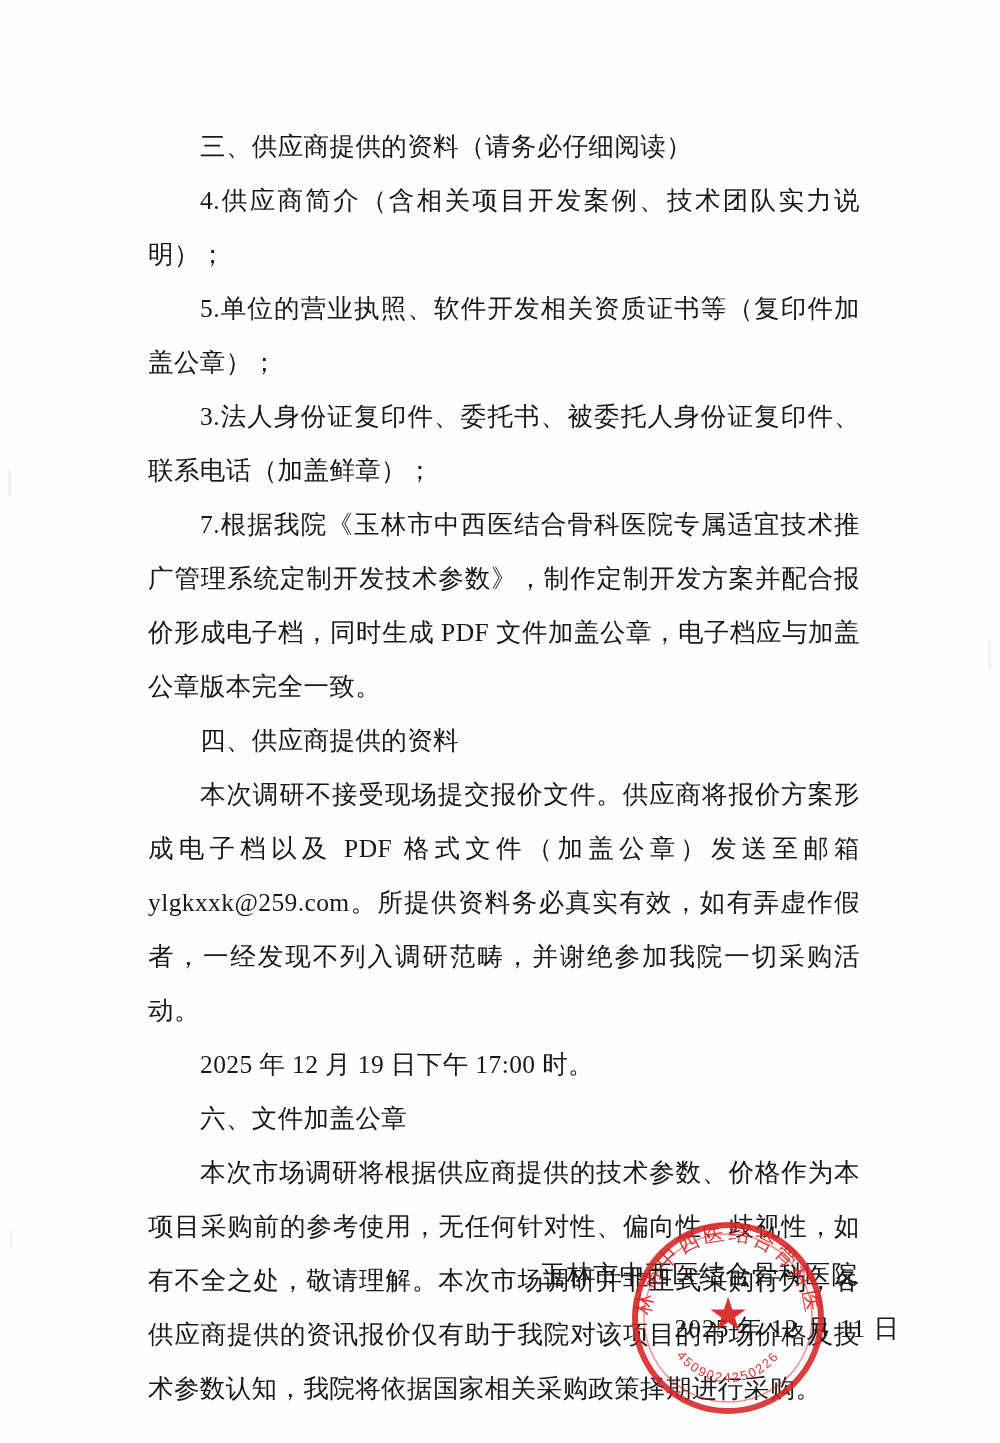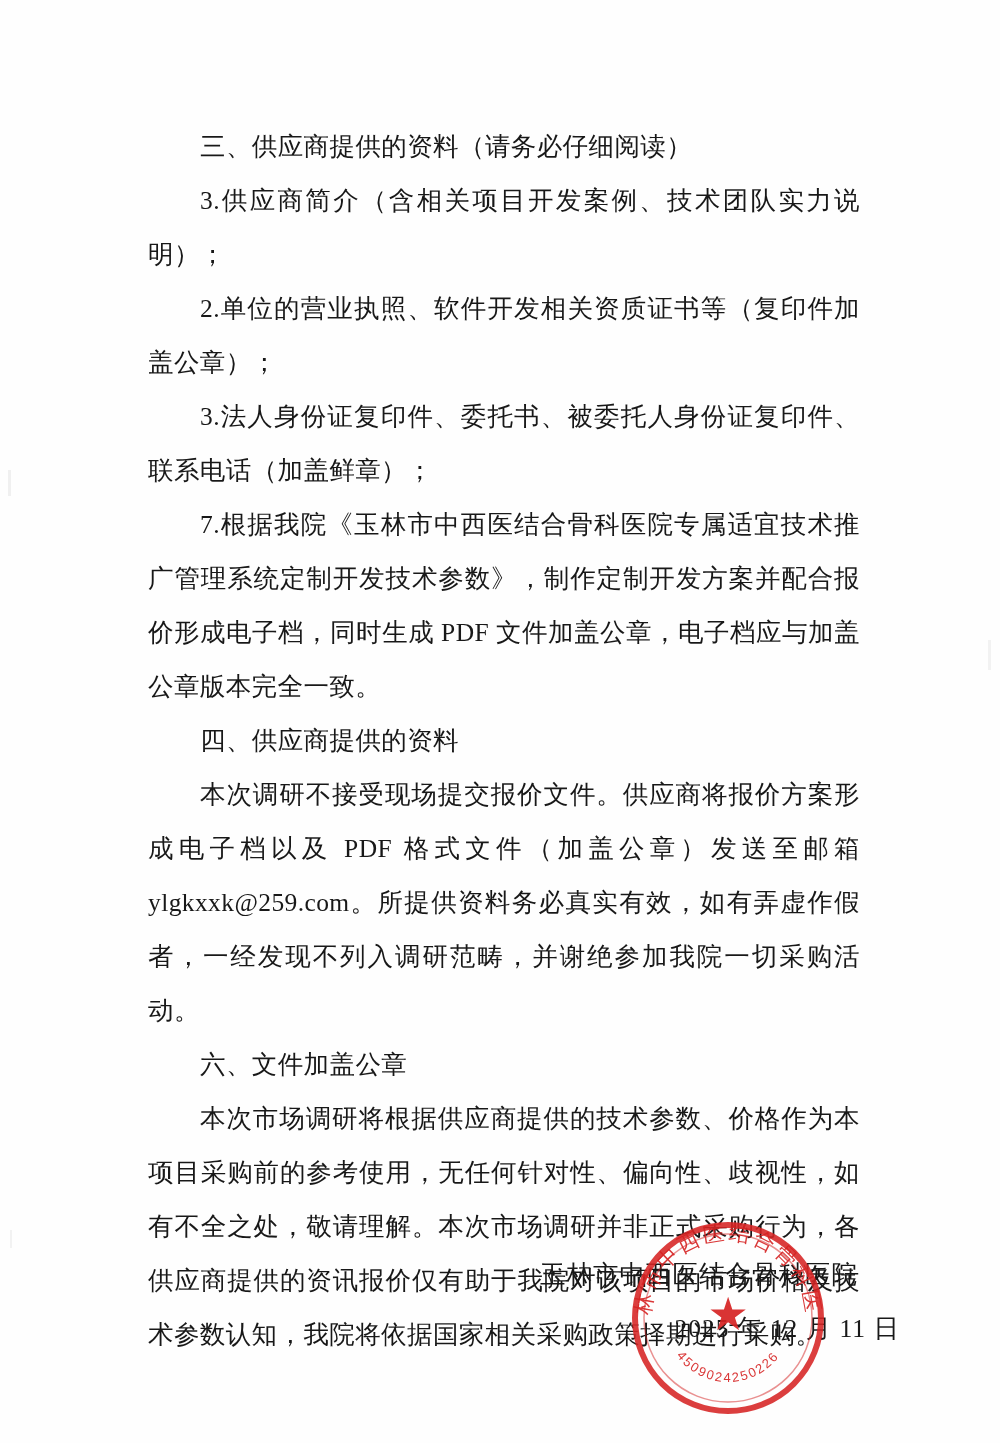--- a/index.html
+++ b/index.html
@@ -75,26 +75,27 @@
     background: #d8d8d8;
   }
 </style>
 </head>
 <body>
 
 <div class="page">
 
   <div class="content">
     <p class="para indent">三、供应商提供的资料（请务必仔细阅读）</p>
-    <p class="para indent">3.供应商简介（含相关项目开发案例、技术团队实力说明）；</p>
-    <p class="para indent">2.单位的营业执照、软件开发相关资质证书等（复印件加盖公章）；</p>
+    <p class="para indent">4.供应商简介（含相关项目开发案例、技术团队实力说明）；</p>
+    <p class="para indent">5.单位的营业执照、软件开发相关资质证书等（复印件加盖公章）；</p>
     <p class="para indent">3.法人身份证复印件、委托书、被委托人身份证复印件、联系电话（加盖鲜章）；</p>
     <p class="para indent">7.根据我院《玉林市中西医结合骨科医院专属适宜技术推广管理系统定制开发技术参数》，制作定制开发方案并配合报价形成电子档，同时生成 PDF 文件加盖公章，电子档应与加盖公章版本完全一致。</p>
     <p class="para indent">四、供应商提供的资料</p>
     <p class="para indent">本次调研不接受现场提交报价文件。供应商将报价方案形成电子档以及 PDF 格式文件（加盖公章）发送至邮箱 ylgkxxk@259.com。所提供资料务必真实有效，如有弄虚作假者，一经发现不列入调研范畴，并谢绝参加我院一切采购活动。</p>
+    <p class="para indent">2025 年 12 月 19 日下午 17:00 时。</p>
     <p class="para indent">六、文件加盖公章</p>
     <p class="para indent">本次市场调研将根据供应商提供的技术参数、价格作为本项目采购前的参考使用，无任何针对性、偏向性、歧视性，如有不全之处，敬请理解。本次市场调研并非正式采购行为，各供应商提供的资讯报价仅有助于我院对该项目的市场价格及技术参数认知，我院将依据国家相关采购政策择期进行采购。</p>
 
   </div>
 
   <div class="sign-block">
     <div class="sign-line">玉林市中西医结合骨科医院</div>
     <div class="sign-line date">2025 年 12 月 11 日</div>
   </div>
 

